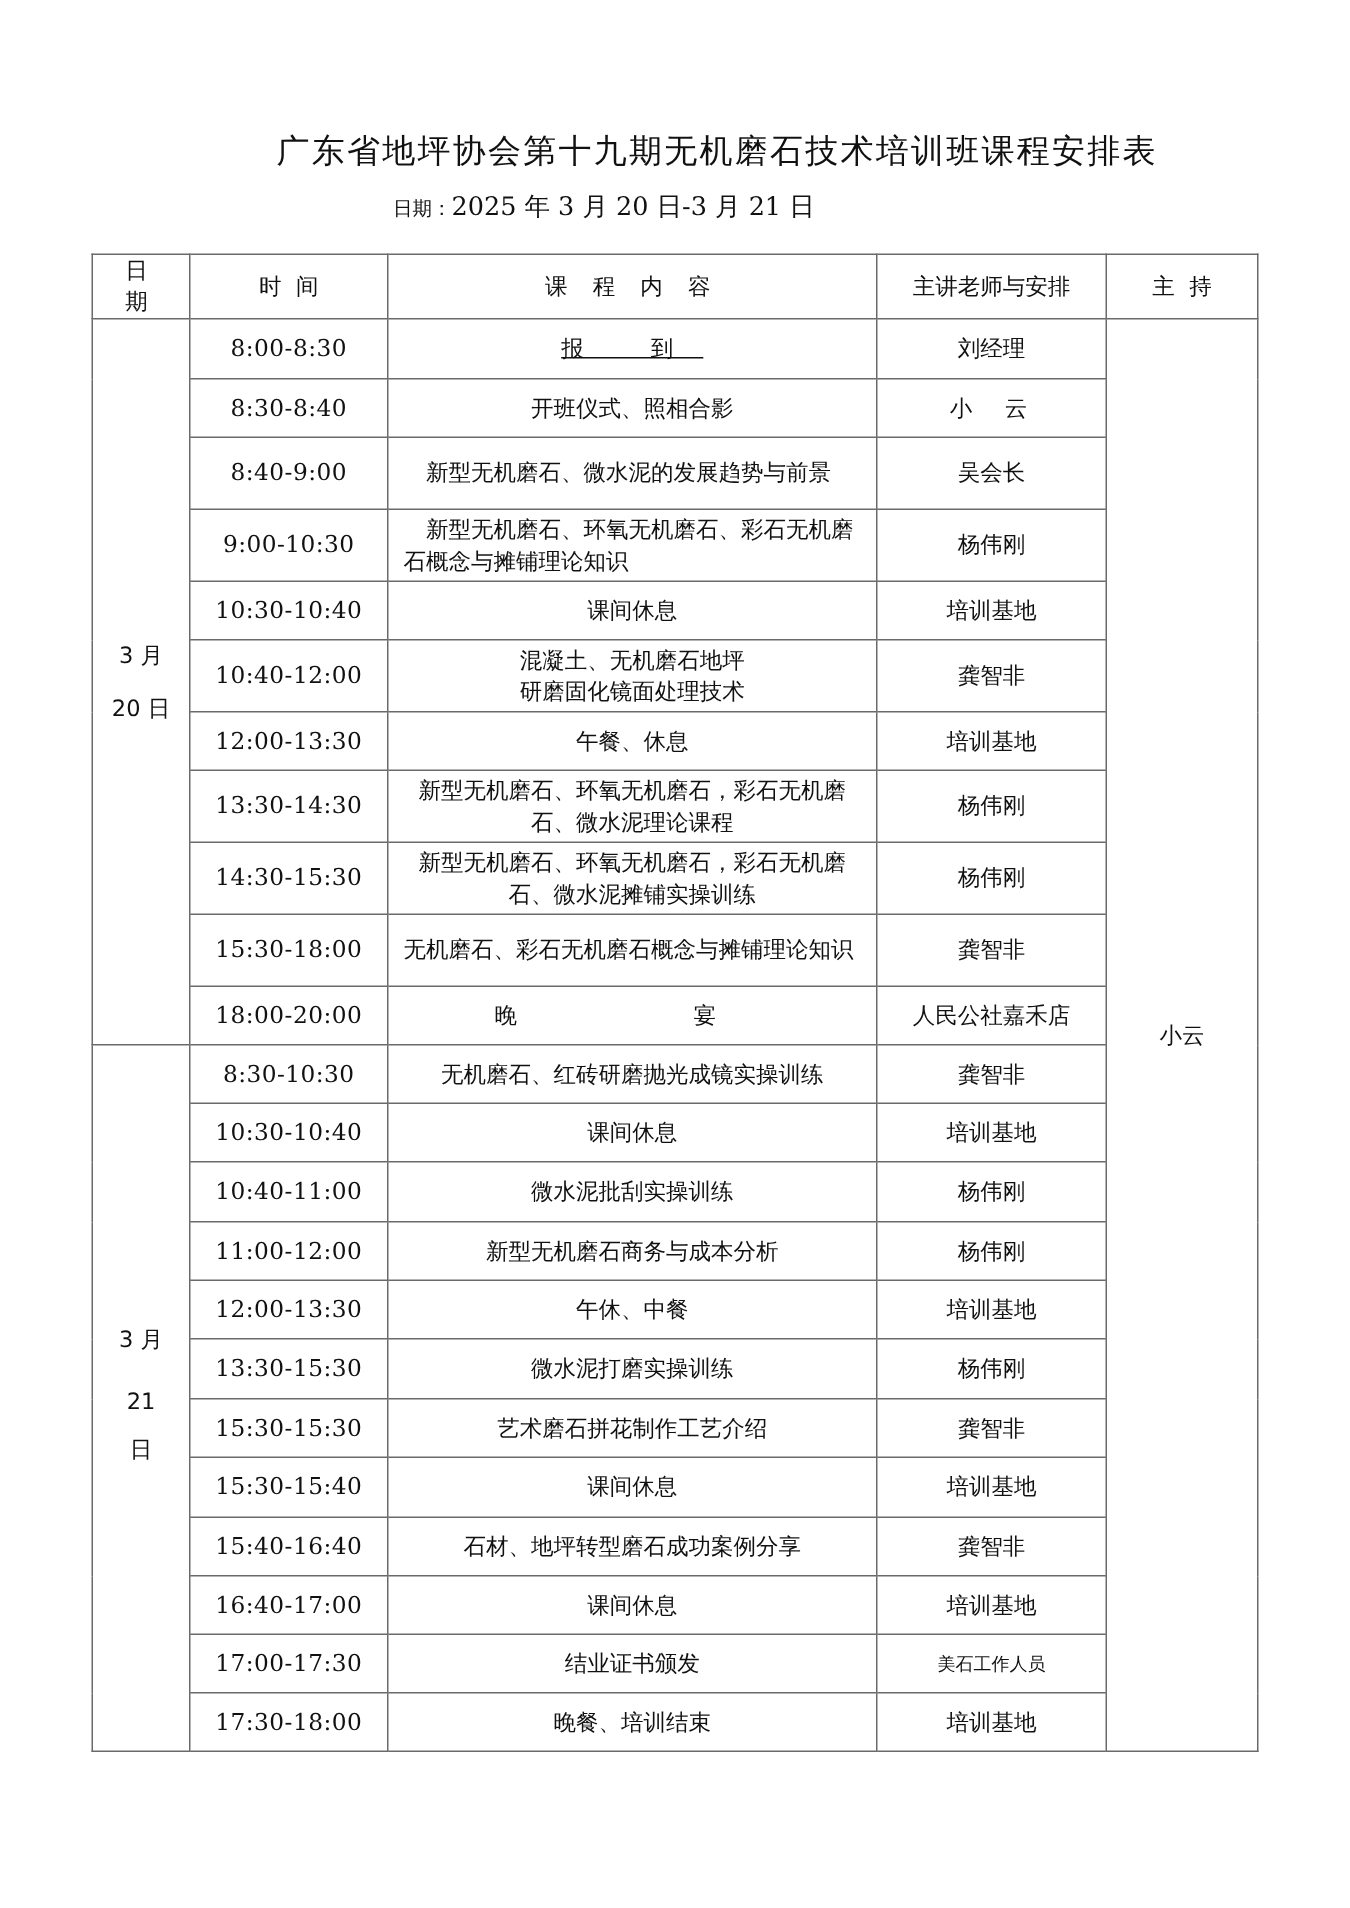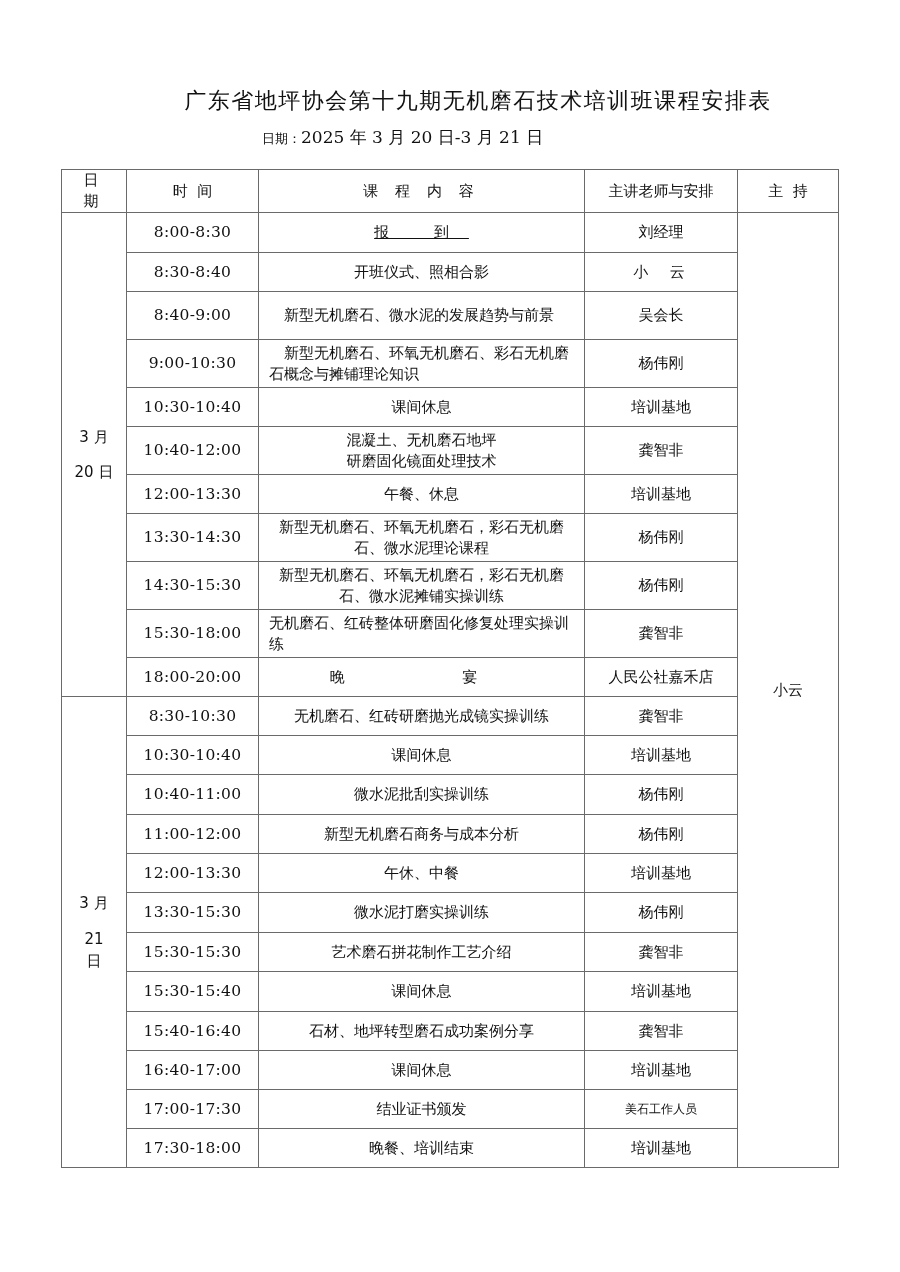--- a/index.html
+++ b/index.html
@@ -122,34 +122,34 @@
       <td class="content">新型无机磨石、环氧无机磨石，彩石无机磨石、微水泥理论课程</td>
       <td>杨伟刚</td>
     </tr>
     <tr style="height:48px">
       <td class="time">14:30-15:30</td>
       <td class="content">新型无机磨石、环氧无机磨石，彩石无机磨石、微水泥摊铺实操训练</td>
       <td>杨伟刚</td>
     </tr>
     <tr style="height:48px">
       <td class="time">15:30-18:00</td>
-      <td class="content left">无机磨石、红砖整体研磨固化修复处理实操训练</td>
+      <td class="content left">无机磨石、彩石无机磨石概念与摊铺理论知识</td>
       <td>龚智非</td>
     </tr>
     <tr style="height:39px">
       <td class="time">18:00-20:00</td>
       <td class="content"><span class="spaced-w" style="white-space:pre">晚  宴</span></td>
       <td>人民公社嘉禾店</td>
     </tr>
 
     <tr style="height:39px">
       <td rowspan="12" class="date-cell">
         <div>3 月</div>
         <div style="height:14px"></div>
-        <div style="white-space:pre-line;line-height:22px">21
+        <div style="white-space:pre-line;line-height:32px">21
 日</div>
       </td>
       <td class="time">8:30-10:30</td>
       <td class="content">无机磨石、红砖研磨抛光成镜实操训练</td>
       <td>龚智非</td>
     </tr>
     <tr style="height:39px">
       <td class="time">10:30-10:40</td>
       <td class="content">课间休息</td>
       <td>培训基地</td>

